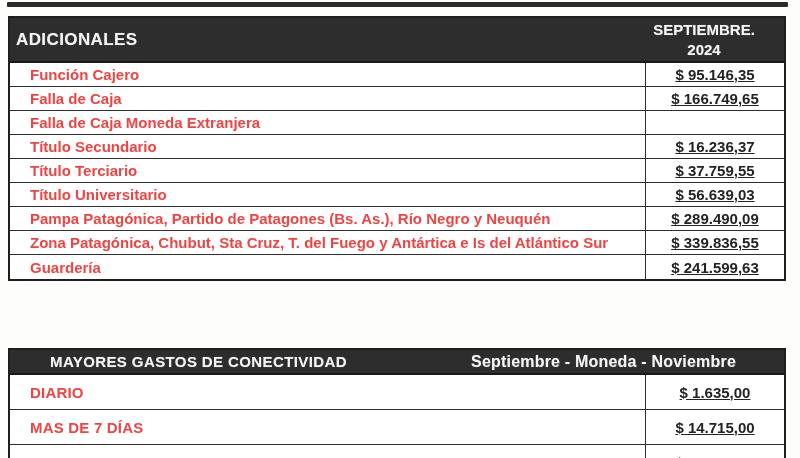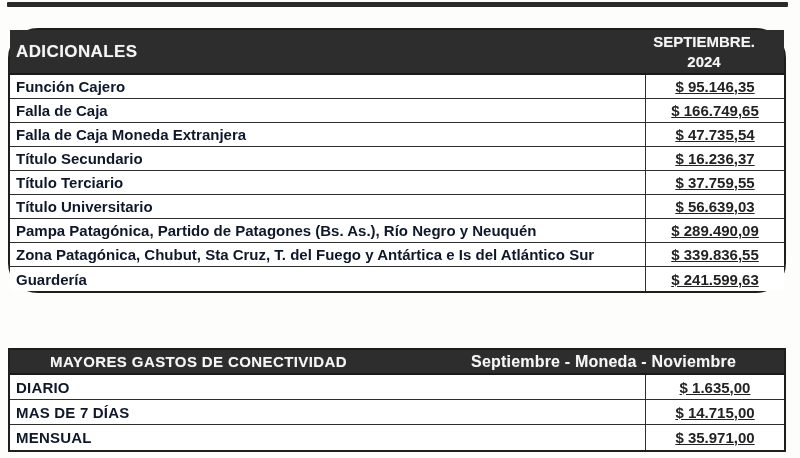--- a/index.html
+++ b/index.html
@@ -21,21 +21,21 @@
     background: #2a2a2a;
     border-radius: 1px;
   }
   .doc-table {
     position: absolute;
     left: 8px;
     width: 778px;
     border: 2px solid #1e1e1e;
     background: #fff;
   }
-  .t1 { top: 28px; border-radius: 30px; }
+  .t1 { top: 16px; }
   .t2 { top: 348px; }
 
   .table-header {
     position: relative;
     background: #2d2d2d;
     color: #f5f5f5;
     display: flex;
     align-items: center;
     border-bottom: 2px solid #1a1a1a;
   }
@@ -77,30 +77,30 @@
     text-shadow: 0 0 1px rgba(255,255,255,0.35);
   }
 
   .table-row {
     display: grid;
     grid-template-columns: 636px 1fr;
     border-bottom: 1.5px solid #2e2e2e;
     background: #fff;
   }
   .t1 .table-row { height: 24px; }
-  .t2 .table-row { height: 25px; }
+  .t2 .table-row { height: 35px; }
   .table-row:last-child { border-bottom: none; }
 
   .cell-label {
     display: flex;
     align-items: center;
-    padding-left: 6px;
+    padding-left: 20px;
     font-size: 15px;
     font-weight: 600;
-    color: #0f172a;
+    color: #ef4444;
     border-right: 1.5px solid #2e2e2e;
     white-space: nowrap;
     overflow: hidden;
   }
   .t2 .cell-label { font-weight: 700; letter-spacing: 0.2px; }
 
   .cell-value {
     display: flex;
     align-items: center;
     justify-content: center;
@@ -130,21 +130,20 @@
     <div class="table-row">
       <div class="cell-label">Función Cajero</div>
       <div class="cell-value">$ 95.146,35</div>
     </div>
     <div class="table-row">
       <div class="cell-label">Falla de Caja</div>
       <div class="cell-value">$ 166.749,65</div>
     </div>
     <div class="table-row">
       <div class="cell-label">Falla de Caja Moneda Extranjera</div>
-      <div class="cell-value">$ 47.735,54</div>
     </div>
     <div class="table-row">
       <div class="cell-label">Título Secundario</div>
       <div class="cell-value">$ 16.236,37</div>
     </div>
     <div class="table-row">
       <div class="cell-label">Título Terciario</div>
       <div class="cell-value">$ 37.759,55</div>
     </div>
     <div class="table-row">

